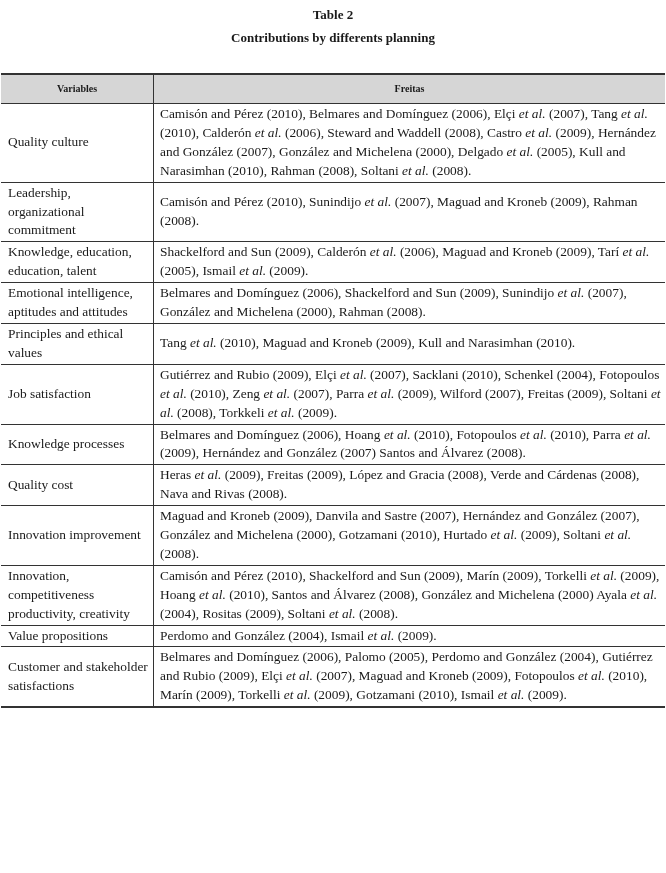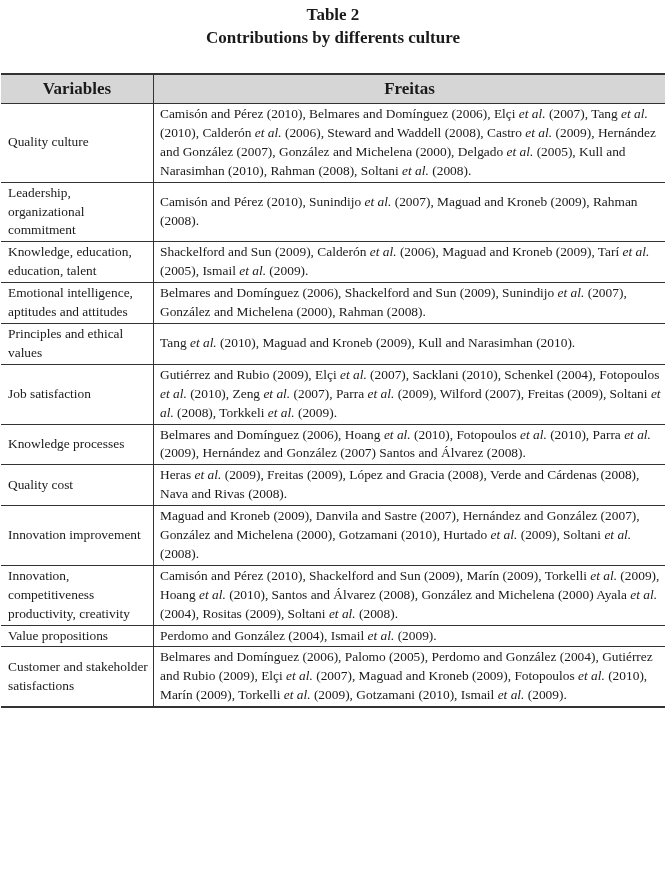--- a/index.html
+++ b/index.html
@@ -2,45 +2,45 @@
 <html><head>
   <meta charset="utf-8">
   <style>
     html, body { margin: 0; padding: 0; background: #ffffff; }
     body {
       width: 666px; height: 873px; overflow: hidden;
       font-family: "Liberation Serif", "DejaVu Serif", serif;
       color: #1a1a1a;
     }
     .title-block { text-align: center; padding-top: 3px; }
-    .title { font-weight: bold; font-size: 17px; line-height: 23px; }
+    .title { font-weight: bold; font-size: 13px; line-height: 23px; }
     table {
       position: absolute; top: 73px; left: 1px;
       width: 664px; border-collapse: collapse;
       font-size: 13.4px; line-height: 18.9px;
     }
     th {
       background: #d6d6d6; font-weight: bold; height: 28px;
       text-align: center; border-top: 2px solid #333; border-bottom: 1px solid #333;
-      padding: 0 4px; font-size: 17px;
+      padding: 0 4px; font-size: 10px;
     }
     td { border-bottom: 1px solid #333; vertical-align: middle; padding: 1px 4px 1px 6px; }
     td.var { width: 141px; padding-left: 7px; }
     th.var-h { width: 141px; }
     td.var, th.var-h { border-right: 1.5px solid #333; }
     tr:last-child td { border-bottom: 2px solid #333; }
     .authors { padding-left: 6px; }
     i { font-style: italic; }
   </style>
 </head>
 <body>
 
 <div class="title-block">
   <div class="title">Table 2</div>
-  <div class="title">Contributions by differents culture</div>
+  <div class="title">Contributions by differents planning</div>
 </div>
 
 <table>
   <thead>
     <tr>
       <th class="var-h">Variables</th>
       <th>Freitas</th>
     </tr>
   </thead>
   <tbody id="tbody">

